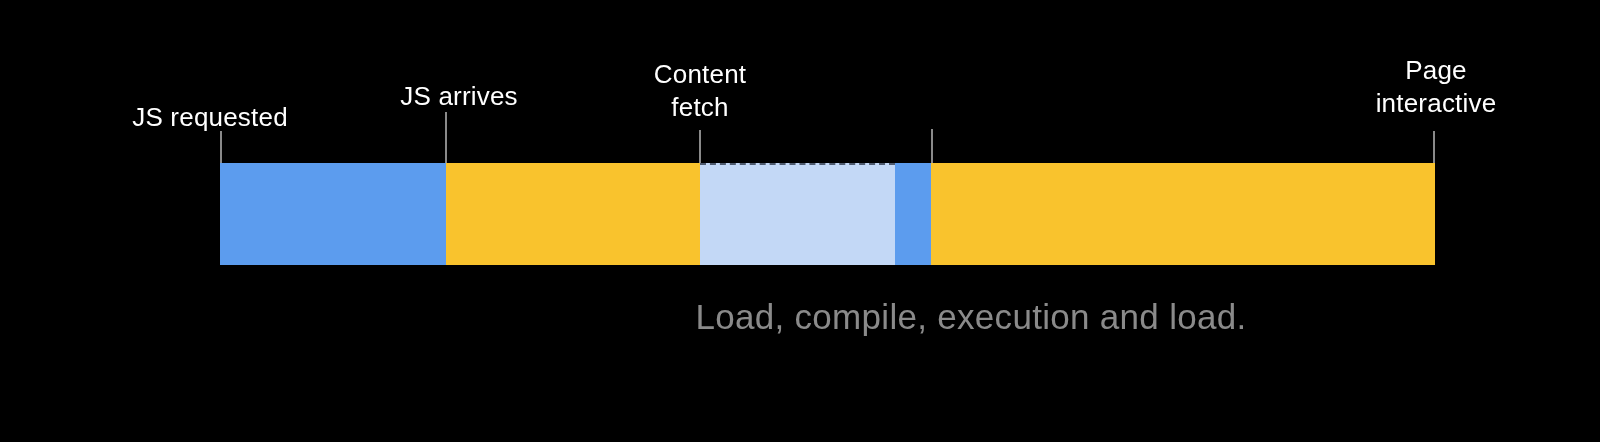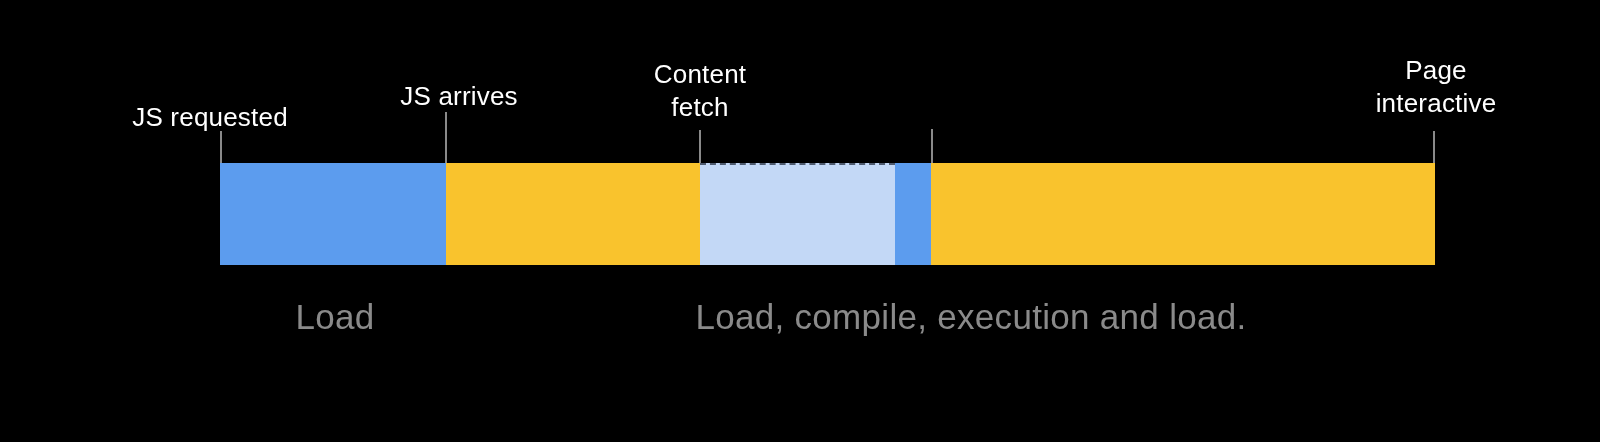--- a/index.html
+++ b/index.html
@@ -71,16 +71,15 @@
   <div class="tick" style="left:1433px;top:131px;height:32px;"></div>
 
   <div class="bar">
     <div class="seg seg-blue" style="width:226px;"></div>
     <div class="seg seg-yellow" style="width:254px;"></div>
     <div class="seg seg-lightblue" style="width:195px;"></div>
     <div class="seg seg-blue" style="width:36px;"></div>
     <div class="seg seg-yellow" style="width:504px;"></div>
   </div>
 
-  <div class="caption" style="left:335px;">Load</div>
   <div class="caption" style="left:971px;">Load, compile, execution and load.</div>
 
 </div>
 
 </body></html>

